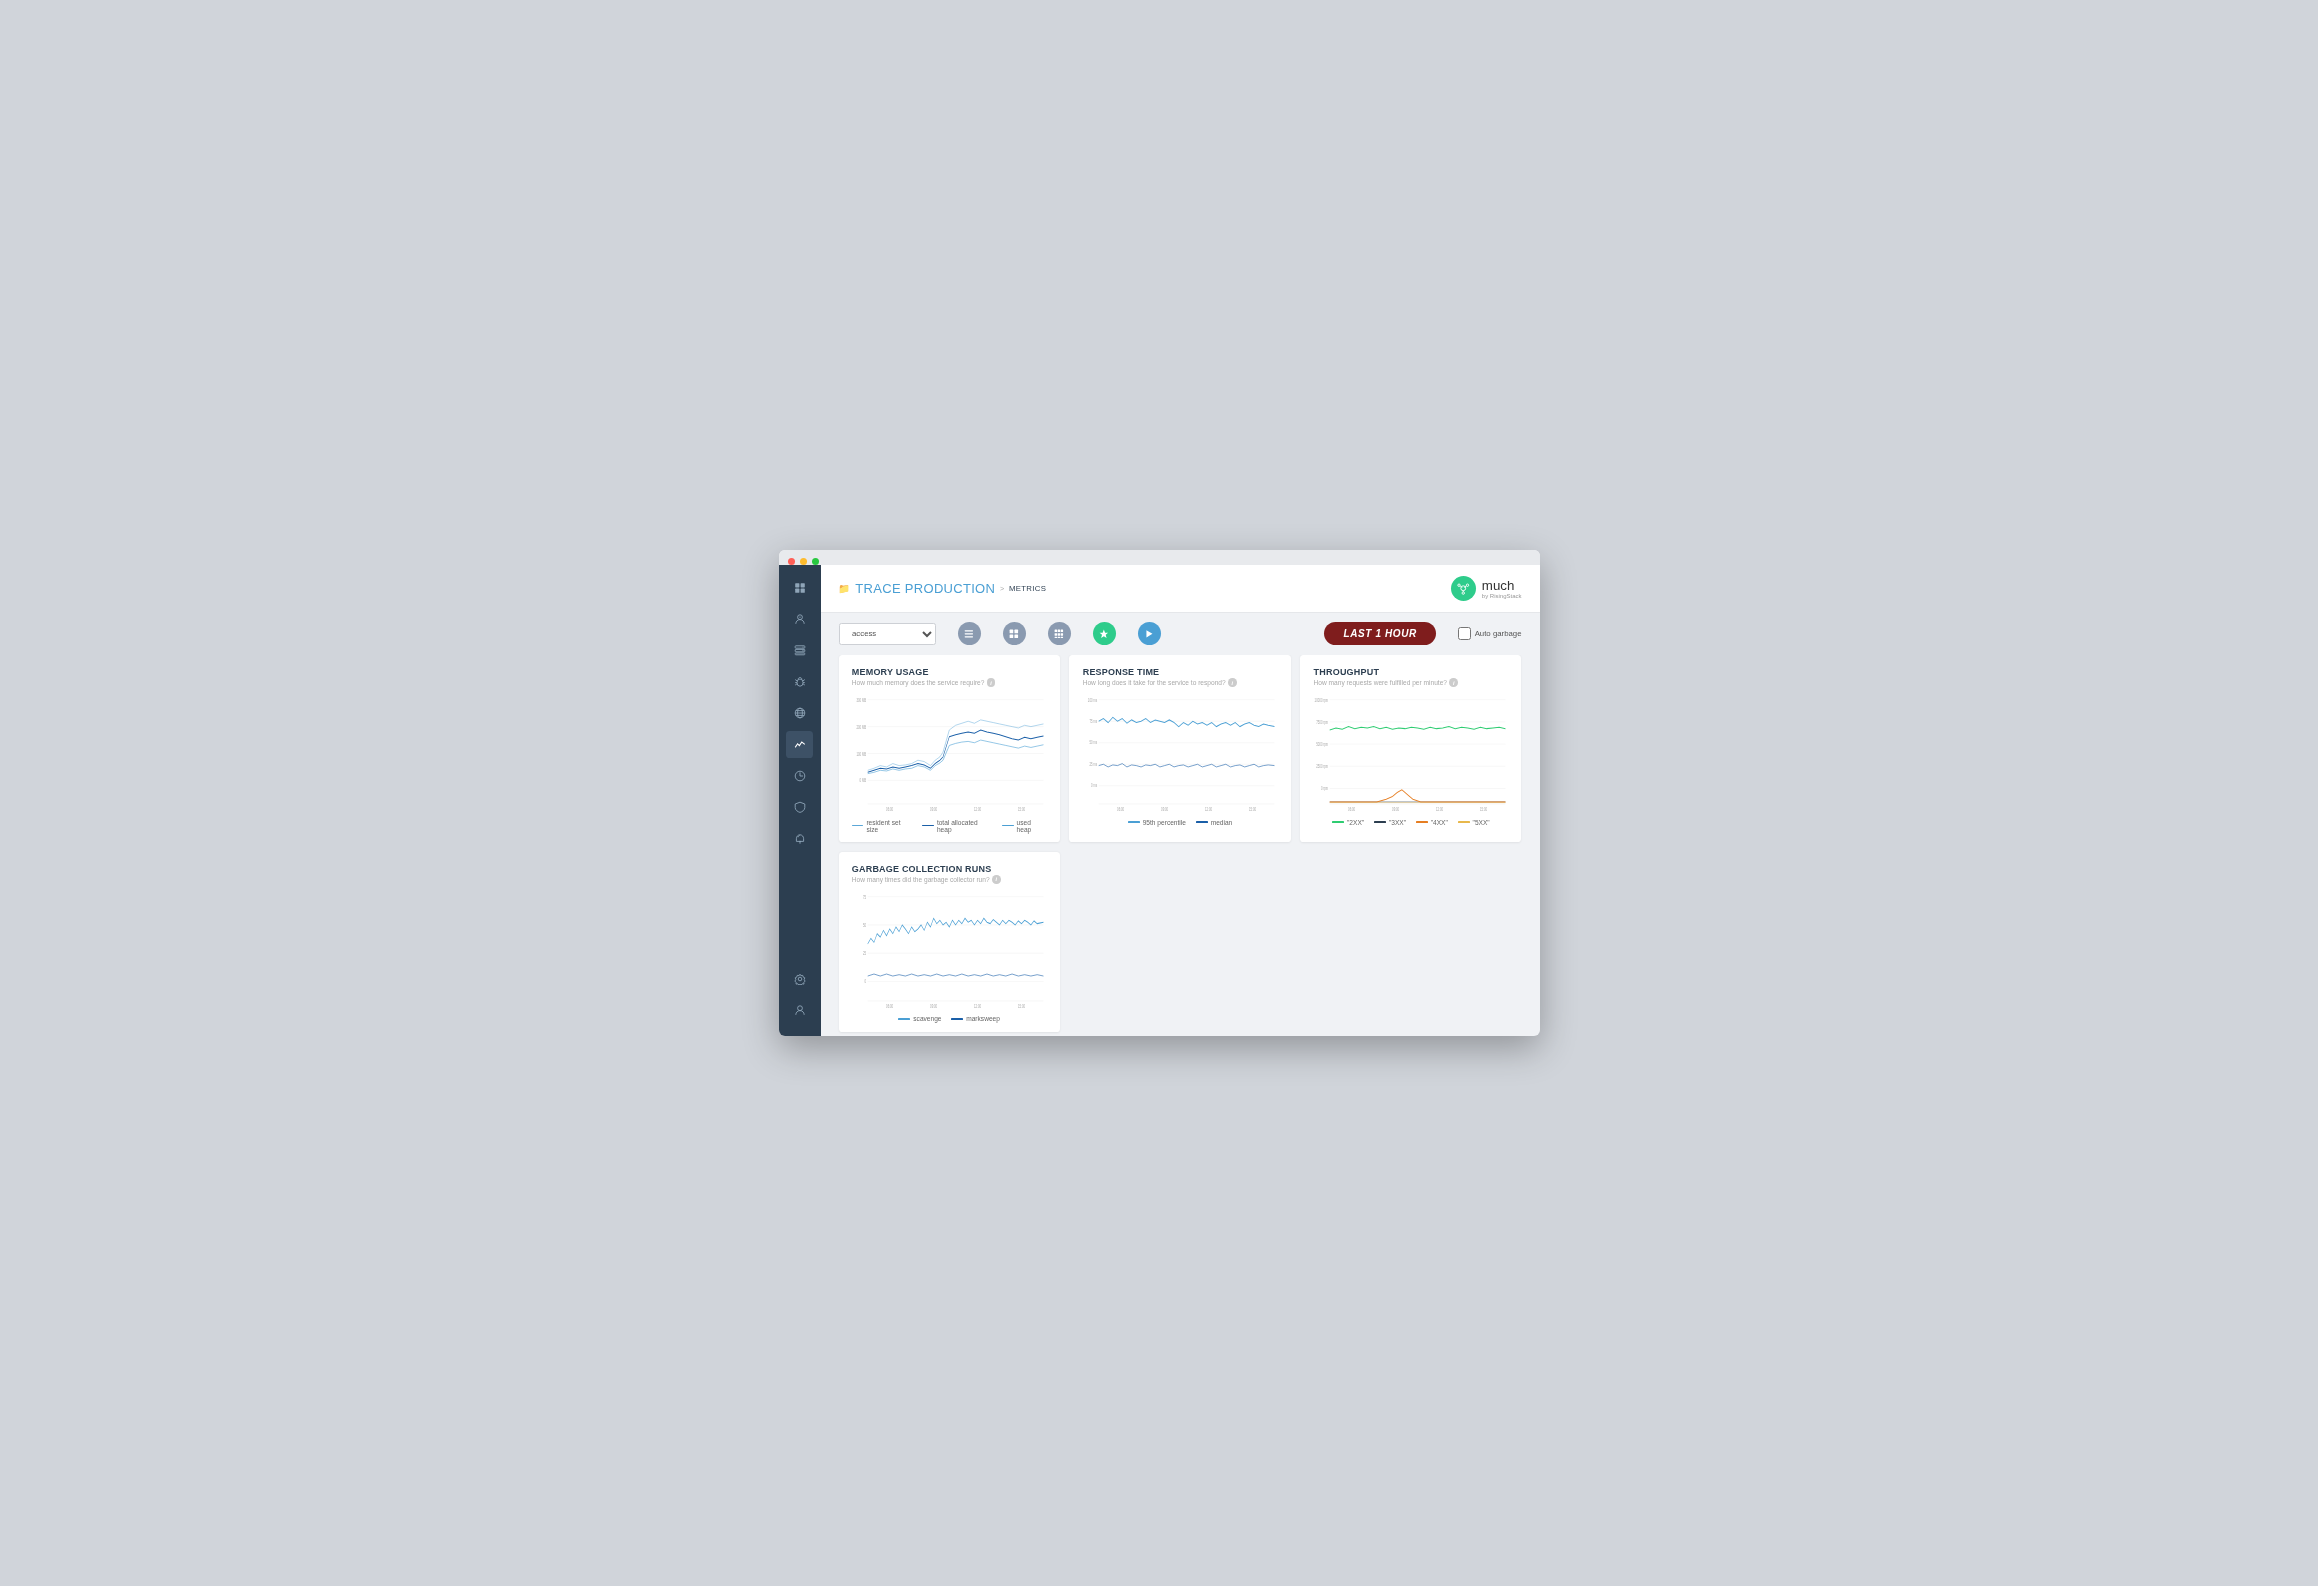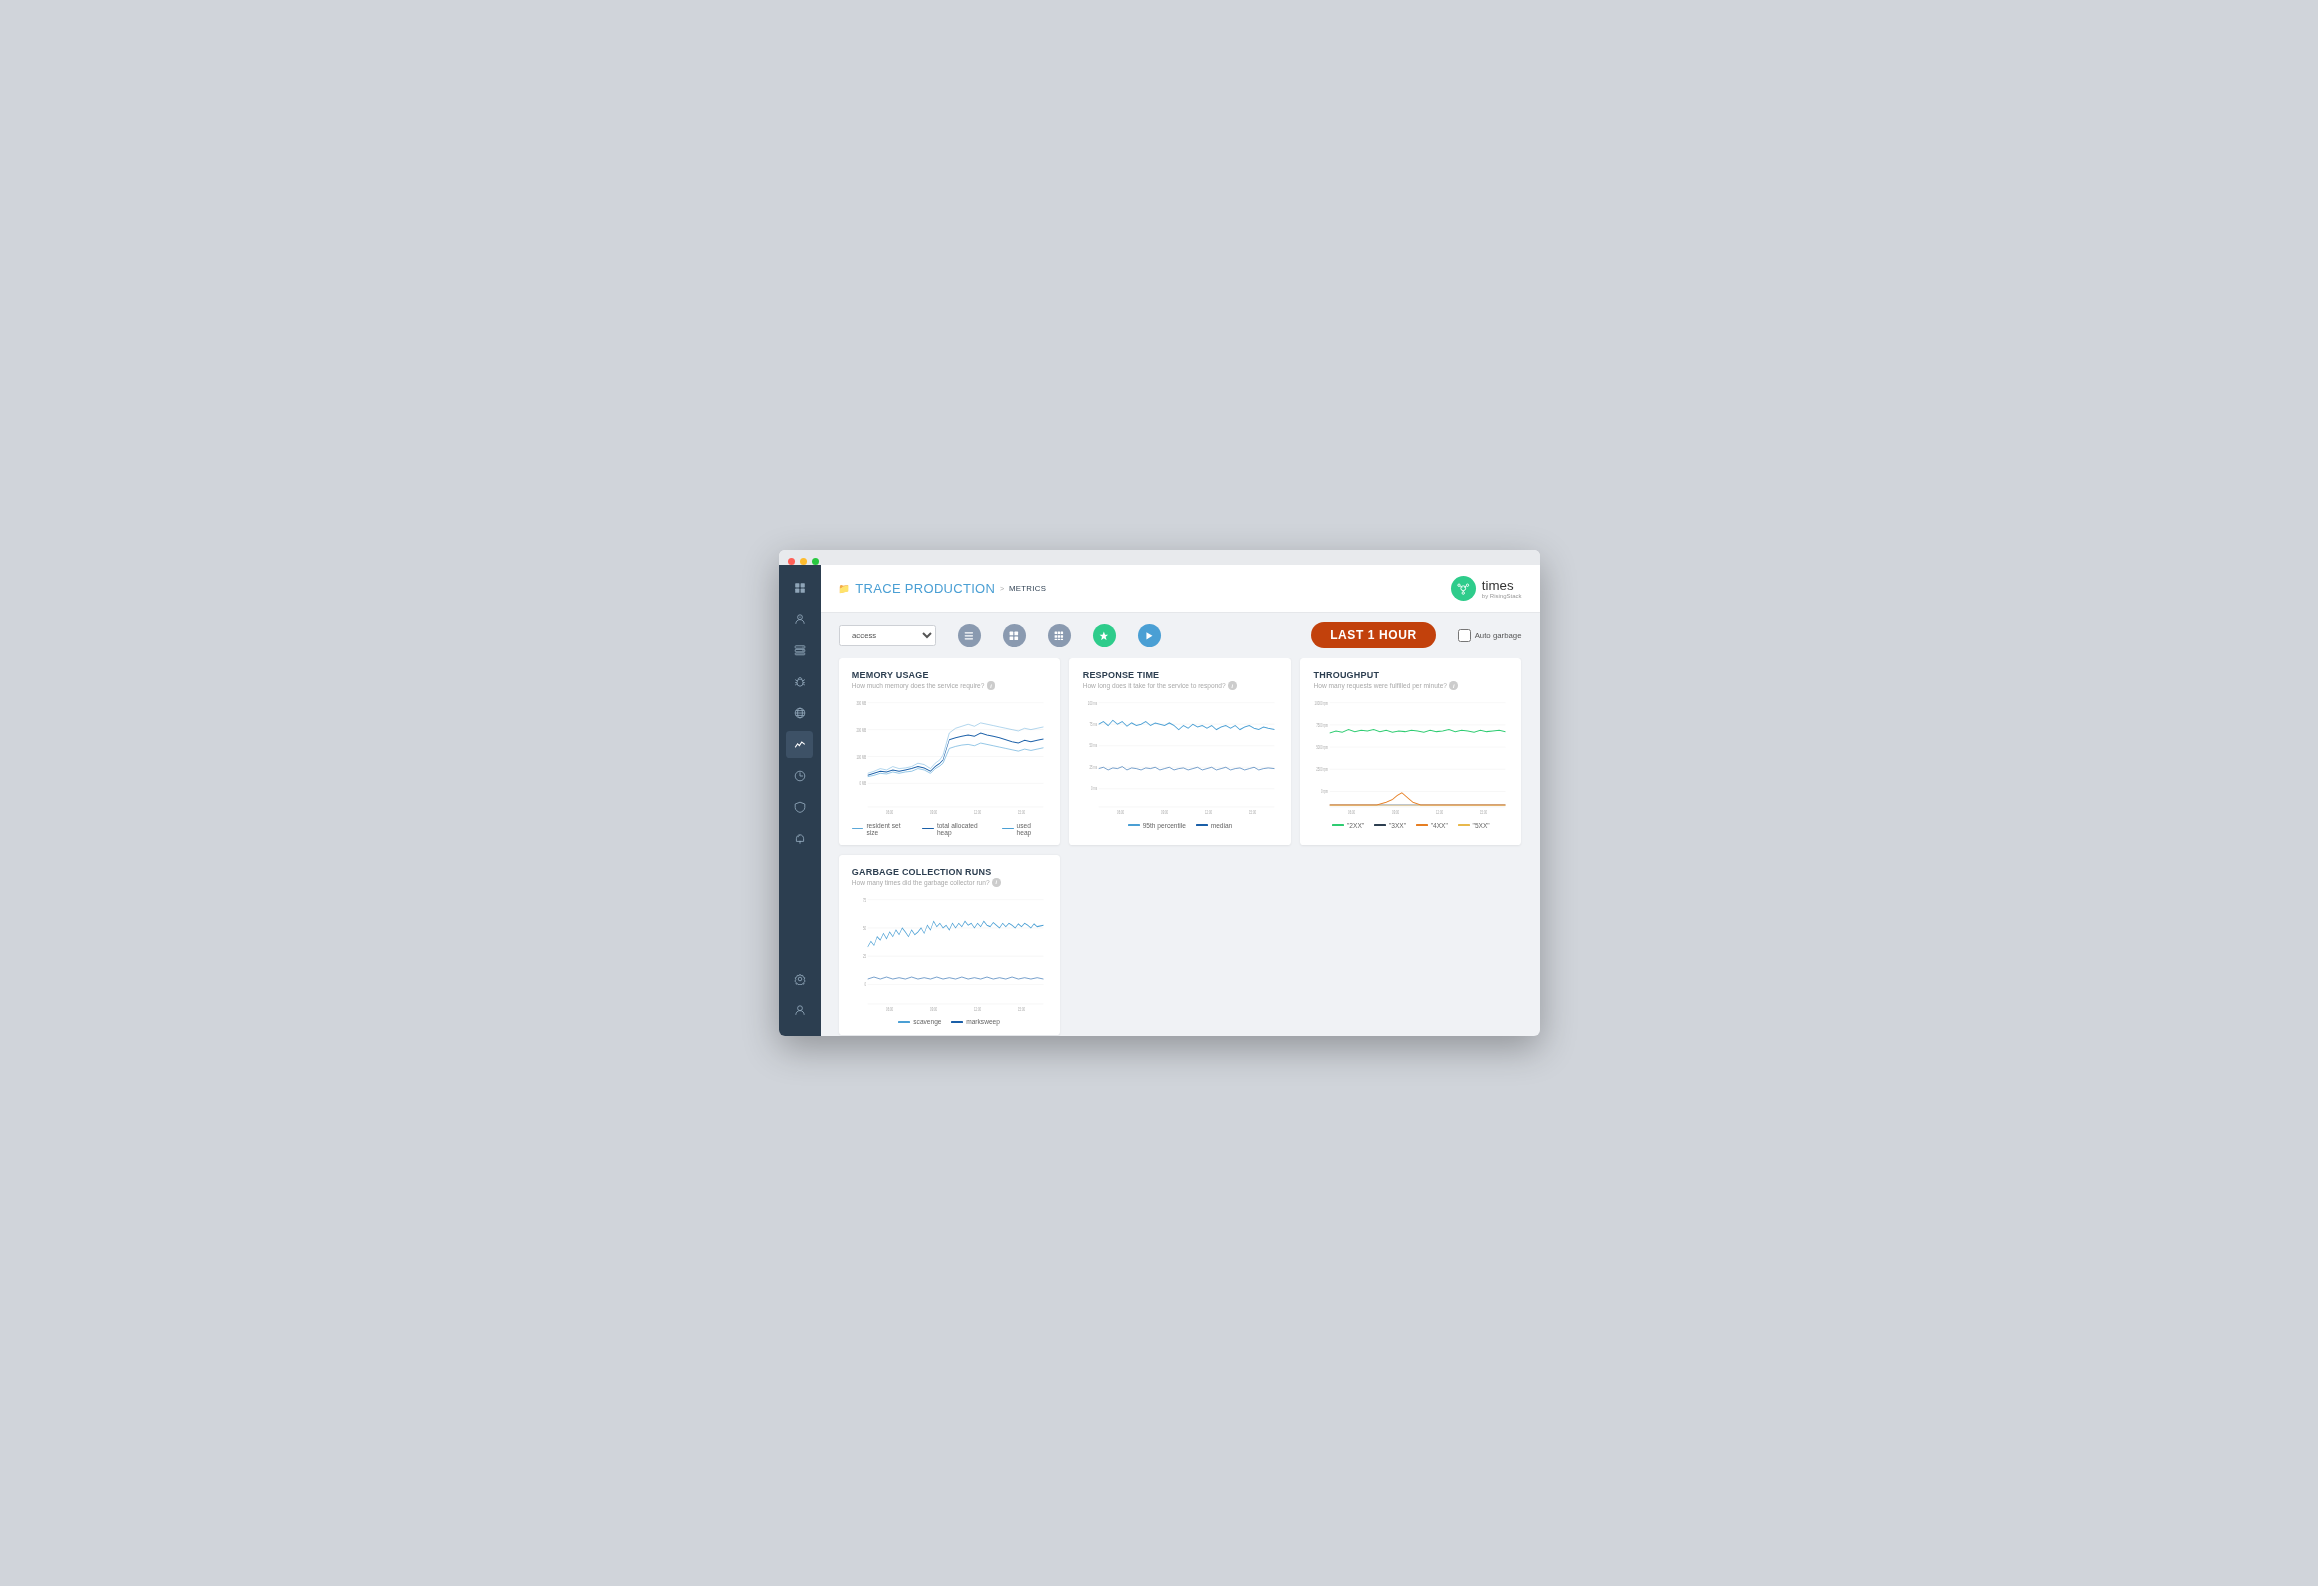--- a/index.html
+++ b/index.html
@@ -146,29 +146,30 @@
       justify-content: center;
       cursor: pointer;
       font-size: 9px;
       border: none;
     }
     .icon-btn.gray { background: #8a9ab0; color: white; }
     .icon-btn.green { background: #2ecc8b; color: white; }
     .icon-btn.blue { background: #4a9fd4; color: white; }
     .toolbar-spacer { flex: 1; }
     .time-btn {
-      background: #c2410c;
+      background: #7f1d1d;
       color: white;
       border: none;
       border-radius: 14.5px;
       padding: 6px 19.3px;
-      font-size: 12px;
+      font-size: 10px;
       font-weight: 700;
       letter-spacing: 0.6px;
       cursor: pointer;
+      font-style: italic;
     }
     .auto-update {
       display: flex;
       align-items: center;
       gap: 3.6px;
       font-size: 7.8px;
       color: #555;
     }
     
     .charts-grid {
@@ -367,21 +368,21 @@
               <circle cx="12" cy="12" r="4"></circle>
               <circle cx="5" cy="7" r="2"></circle>
               <circle cx="19" cy="7" r="2"></circle>
               <circle cx="12" cy="20" r="2"></circle>
               <line x1="7" y1="8" x2="10" y2="11"></line>
               <line x1="17" y1="8" x2="14" y2="11"></line>
               <line x1="12" y1="16" x2="12" y2="18"></line>
             </svg>
           </div>
           <div>
-            <div style="font-size:13.3px;font-weight:300;color:#333;">times</div>
+            <div style="font-size:13.3px;font-weight:300;color:#333;">much</div>
             <div style="font-size:6px;color:#999;">by RisingStack</div>
           </div>
         </div>
       </div>
 
       <div class="toolbar">
         <select class="service-select">
           <option>access</option>
           <option>api</option>
           <option>worker</option>

